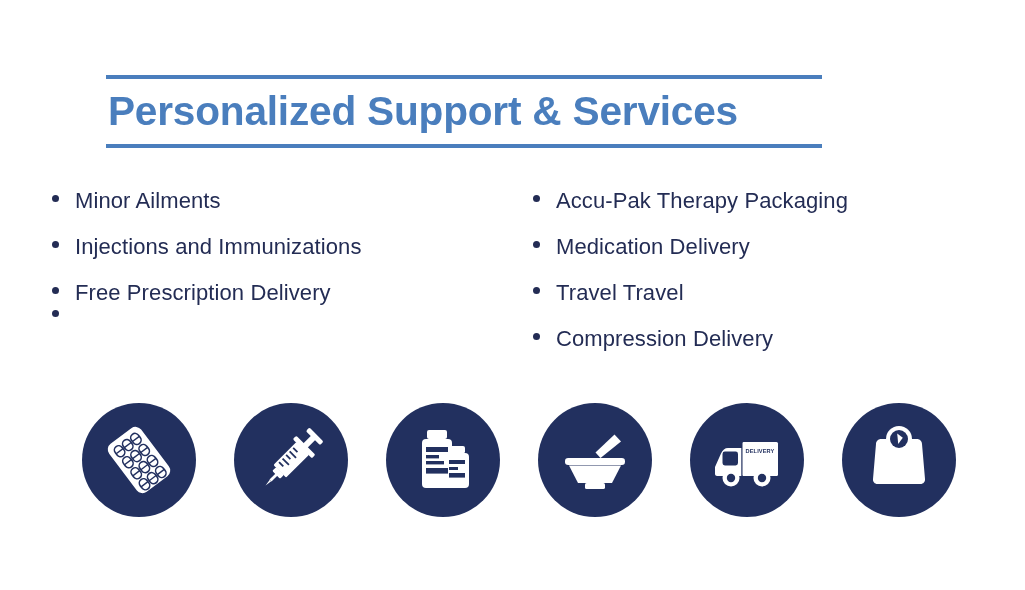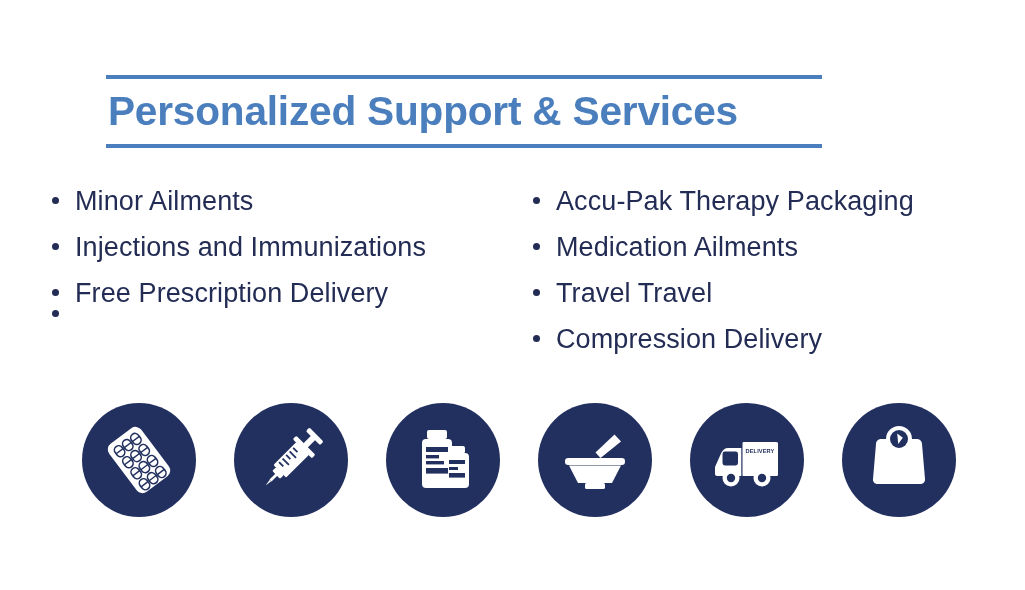--- a/index.html
+++ b/index.html
@@ -80,21 +80,21 @@
     height: 7px;
     border-radius: 50%;
     background: #232c54;
     margin-right: 16px;
     position: relative;
     top: -6px;
     flex: 0 0 auto;
   }
   .bullet-label {
     font-family: "Liberation Sans", sans-serif;
-    font-size: 27px;
+    font-size: 22px;
     font-weight: normal;
     color: #232c54;
     letter-spacing: 0.1px;
   }
 
   
   .icon-row {
     position: absolute;
     left: 0;
     top: 403px;
@@ -160,21 +160,21 @@
       </div>
     </div>
 
     <div class="col col-right">
       <div class="bullet-row">
         <span class="bullet-dot"></span>
         <span class="bullet-label">Accu-Pak Therapy Packaging</span>
       </div>
       <div class="bullet-row">
         <span class="bullet-dot"></span>
-        <span class="bullet-label">Medication Ailments</span>
+        <span class="bullet-label">Medication Delivery</span>
       </div>
       <div class="bullet-row">
         <span class="bullet-dot"></span>
         <span class="bullet-label">Travel Travel</span>
       </div>
       <div class="bullet-row">
         <span class="bullet-dot"></span>
         <span class="bullet-label">Compression Delivery</span>
       </div>
     </div>

